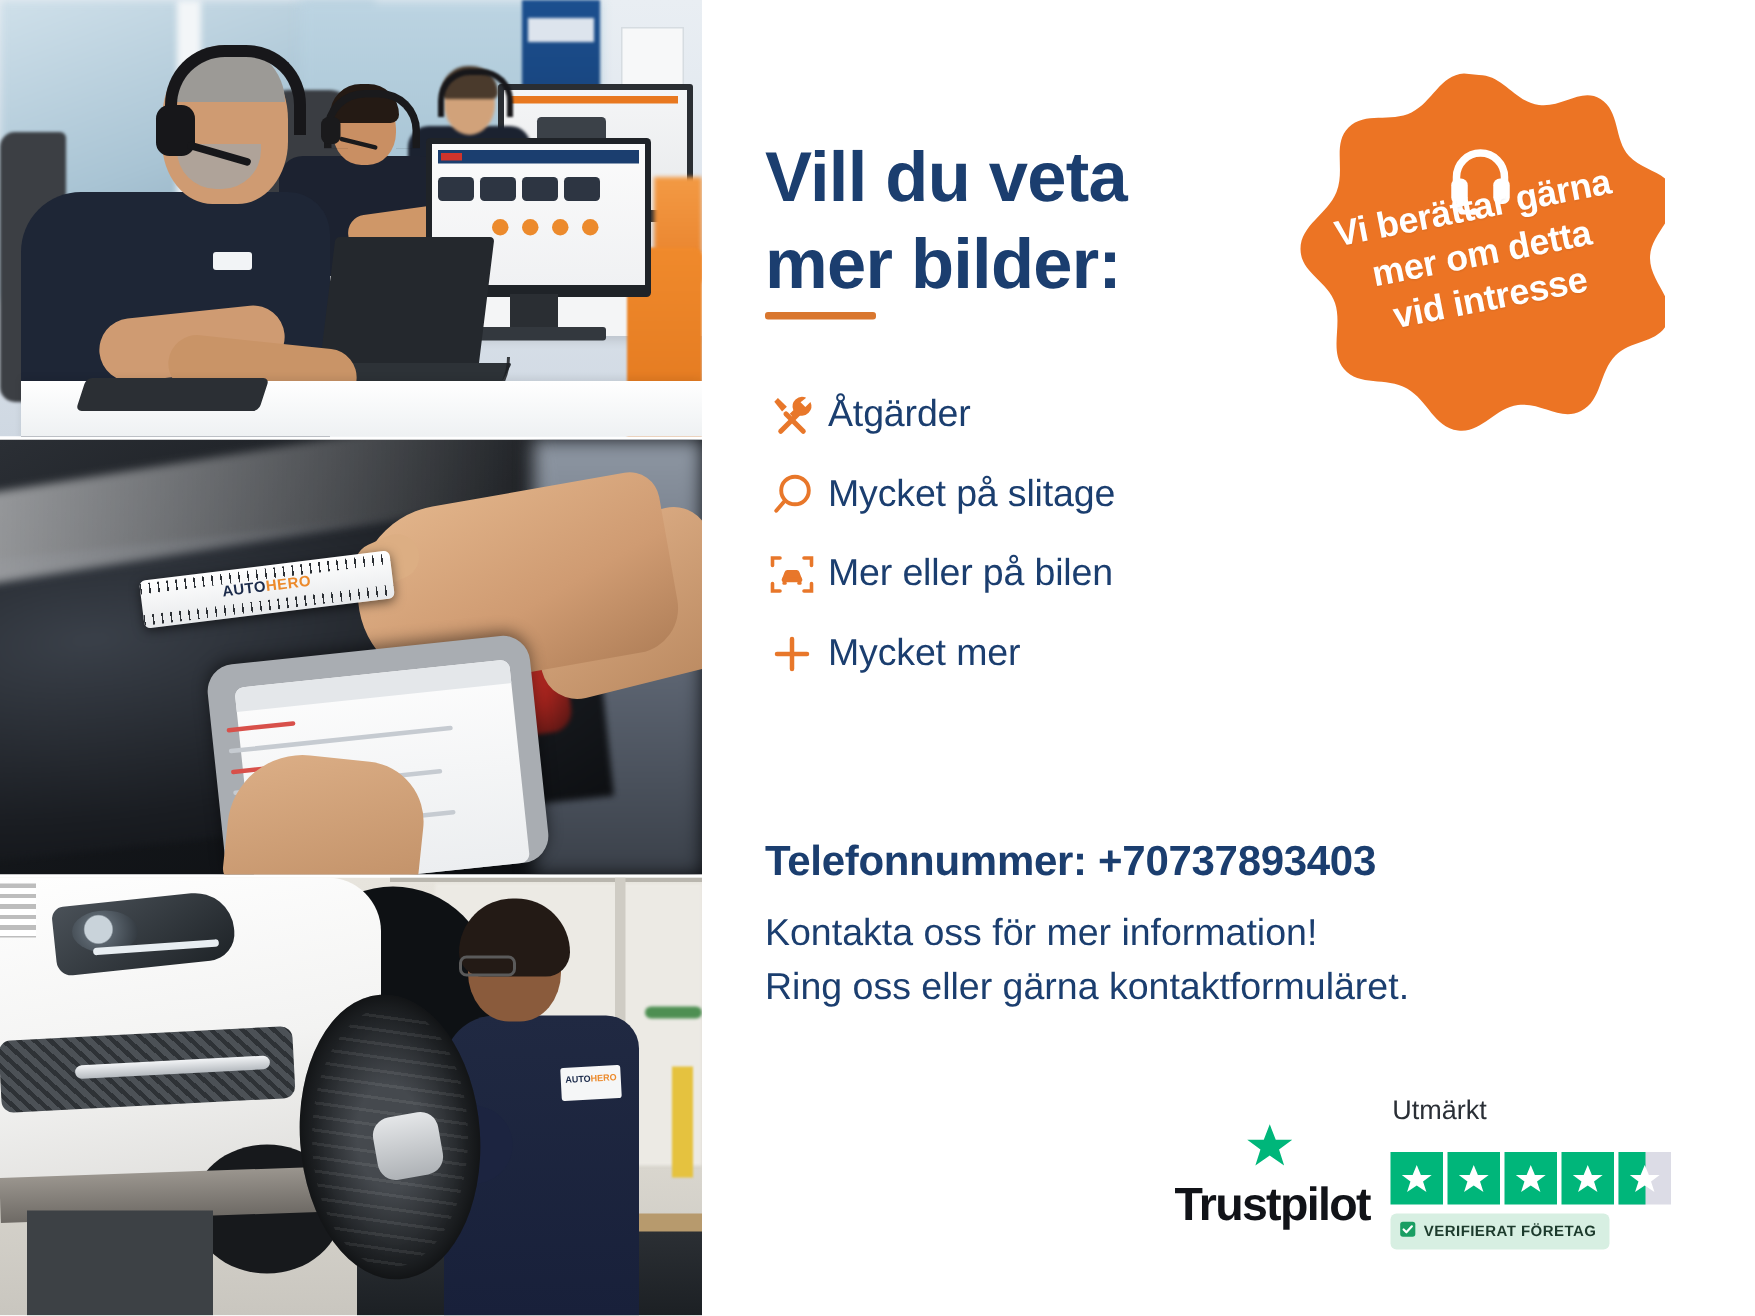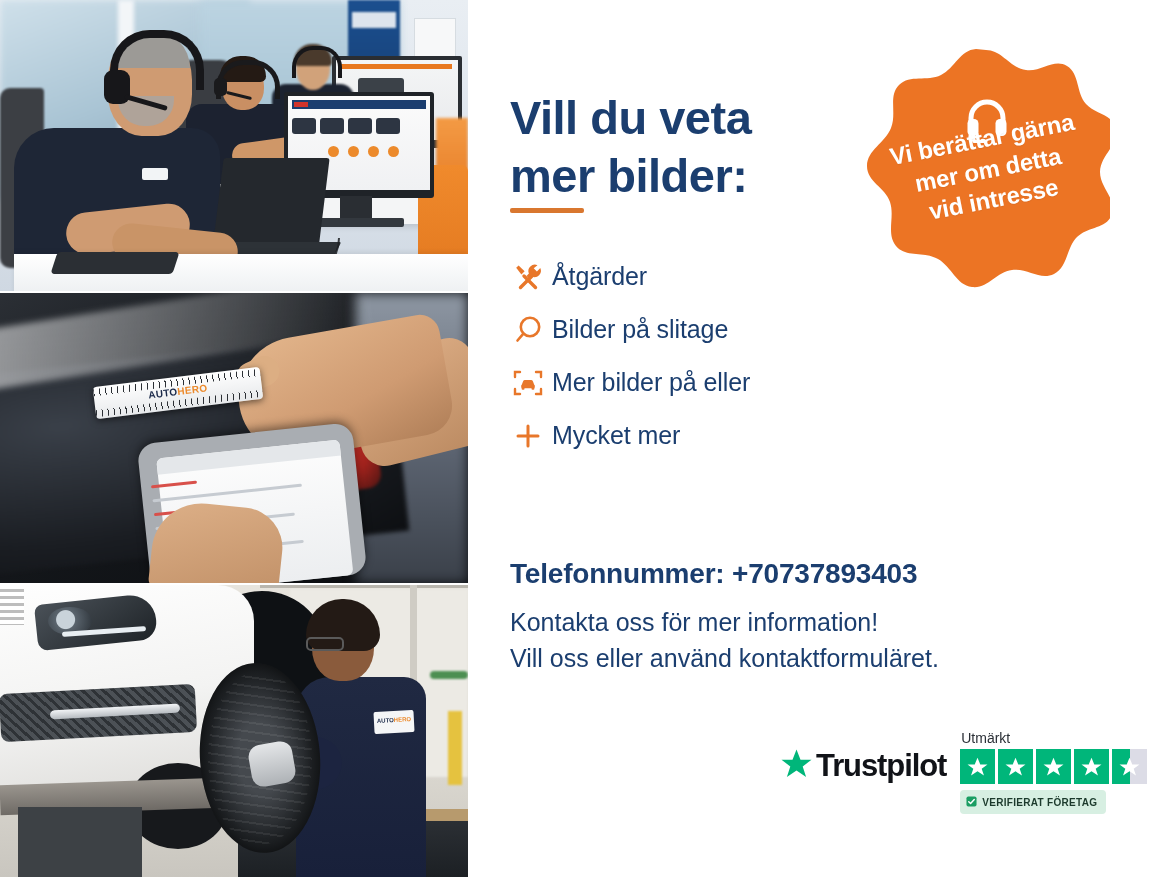--- a/index.html
+++ b/index.html
@@ -559,38 +559,39 @@
   .trustpilot {
     position: absolute;
     left: 312px; top: 730px;
     display: flex;
     align-items: flex-start;
   }
   .tp-logo {
     display: flex;
     align-items: center;
     margin-top: 18px;
+    flex-direction: column;
   }
   .tp-word {
     font-size: 31px;
     font-weight: bold;
     color: #111318;
     letter-spacing: -1.1px;
     margin-left: 3px;
   }
   .tp-right {
     margin-left: 14px;
     display: flex;
     flex-direction: column;
     align-items: flex-start;
   }
   .tp-rating-text {
-    font-size: 14px;
+    font-size: 18px;
     color: #2a2f36;
-    margin-bottom: 3px;
+    margin-bottom: 17px;
     margin-left: 1px;
   }
   .tp-stars { display: flex; gap: 3px; }
   .tp-star {
     width: 35px; height: 35px;
     position: relative;
     background: #00b67a;
     display: flex; align-items: center; justify-content: center;
   }
   .tp-star.half { background: #dcdce6; }
@@ -810,39 +811,39 @@
         <span class="feature-label">Åtgärder</span>
       </div>
 
       <div class="feature">
         <span class="feature-icon">
           <svg width="30" height="30" viewBox="0 0 30 30">
             <circle cx="17" cy="12" r="9.2" stroke="#e8772a" stroke-width="2.6" fill="none"></circle>
             <path d="M10.4 18.6 L4.5 25.5" stroke="#e8772a" stroke-width="2.6" stroke-linecap="round"></path>
           </svg>
         </span>
-        <span class="feature-label">Bilder på slitage</span>
+        <span class="feature-label">Mycket på slitage</span>
       </div>
 
       <div class="feature">
         <span class="feature-icon">
           <svg width="30" height="28" viewBox="0 0 30 28">
             <g stroke="#e8772a" stroke-width="2.4" fill="none" stroke-linecap="round">
               <path d="M2 8 V3 H7"></path>
               <path d="M23 3 H28 V8"></path>
               <path d="M28 20 V25 H23"></path>
               <path d="M7 25 H2 V20"></path>
             </g>
             <path d="M8.5 16.5 l1.6 -4.2 a2 2 0 0 1 1.9 -1.3 h6 a2 2 0 0 1 1.9 1.3 l1.6 4.2 z" fill="#e8772a"></path>
             <rect x="8.2" y="15.8" width="13.6" height="3.4" rx="1.3" fill="#e8772a"></rect>
             <rect x="8.6" y="18.6" width="2.9" height="2.2" rx="1" fill="#e8772a"></rect>
             <rect x="18.5" y="18.6" width="2.9" height="2.2" rx="1" fill="#e8772a"></rect>
           </svg>
         </span>
-        <span class="feature-label">Mer bilder på eller</span>
+        <span class="feature-label">Mer eller på bilen</span>
       </div>
 
       <div class="feature">
         <span class="feature-icon">
           <svg width="30" height="30" viewBox="0 0 30 30">
             <g stroke="#e8772a" stroke-width="3" stroke-linecap="round">
               <path d="M15 5 V25"></path>
               <path d="M5 15 H25"></path>
             </g>
           </svg>
@@ -851,21 +852,21 @@
       </div>
     </div>
 
     <div class="phone">
       <span>Telefonnummer:</span>
       <span>+70737893403</span>
     </div>
 
     <div class="contact-lines">
       <div>Kontakta oss för mer information!</div>
-      <div>Vill oss eller använd kontaktformuläret.</div>
+      <div>Ring oss eller gärna kontaktformuläret.</div>
     </div>
 
     <div class="trustpilot">
       <div class="tp-logo">
         <span>
           <svg width="33" height="32" viewBox="0 0 32 32">
             <path d="M16 1.5 L20 11.8 L31 11.8 L22.2 18.4 L25.6 29 L16 22.4 L6.4 29 L9.8 18.4 L1 11.8 L12 11.8 Z" fill="#00b67a"></path>
           </svg>
         </span>
         <span class="tp-word">Trustpilot</span>

